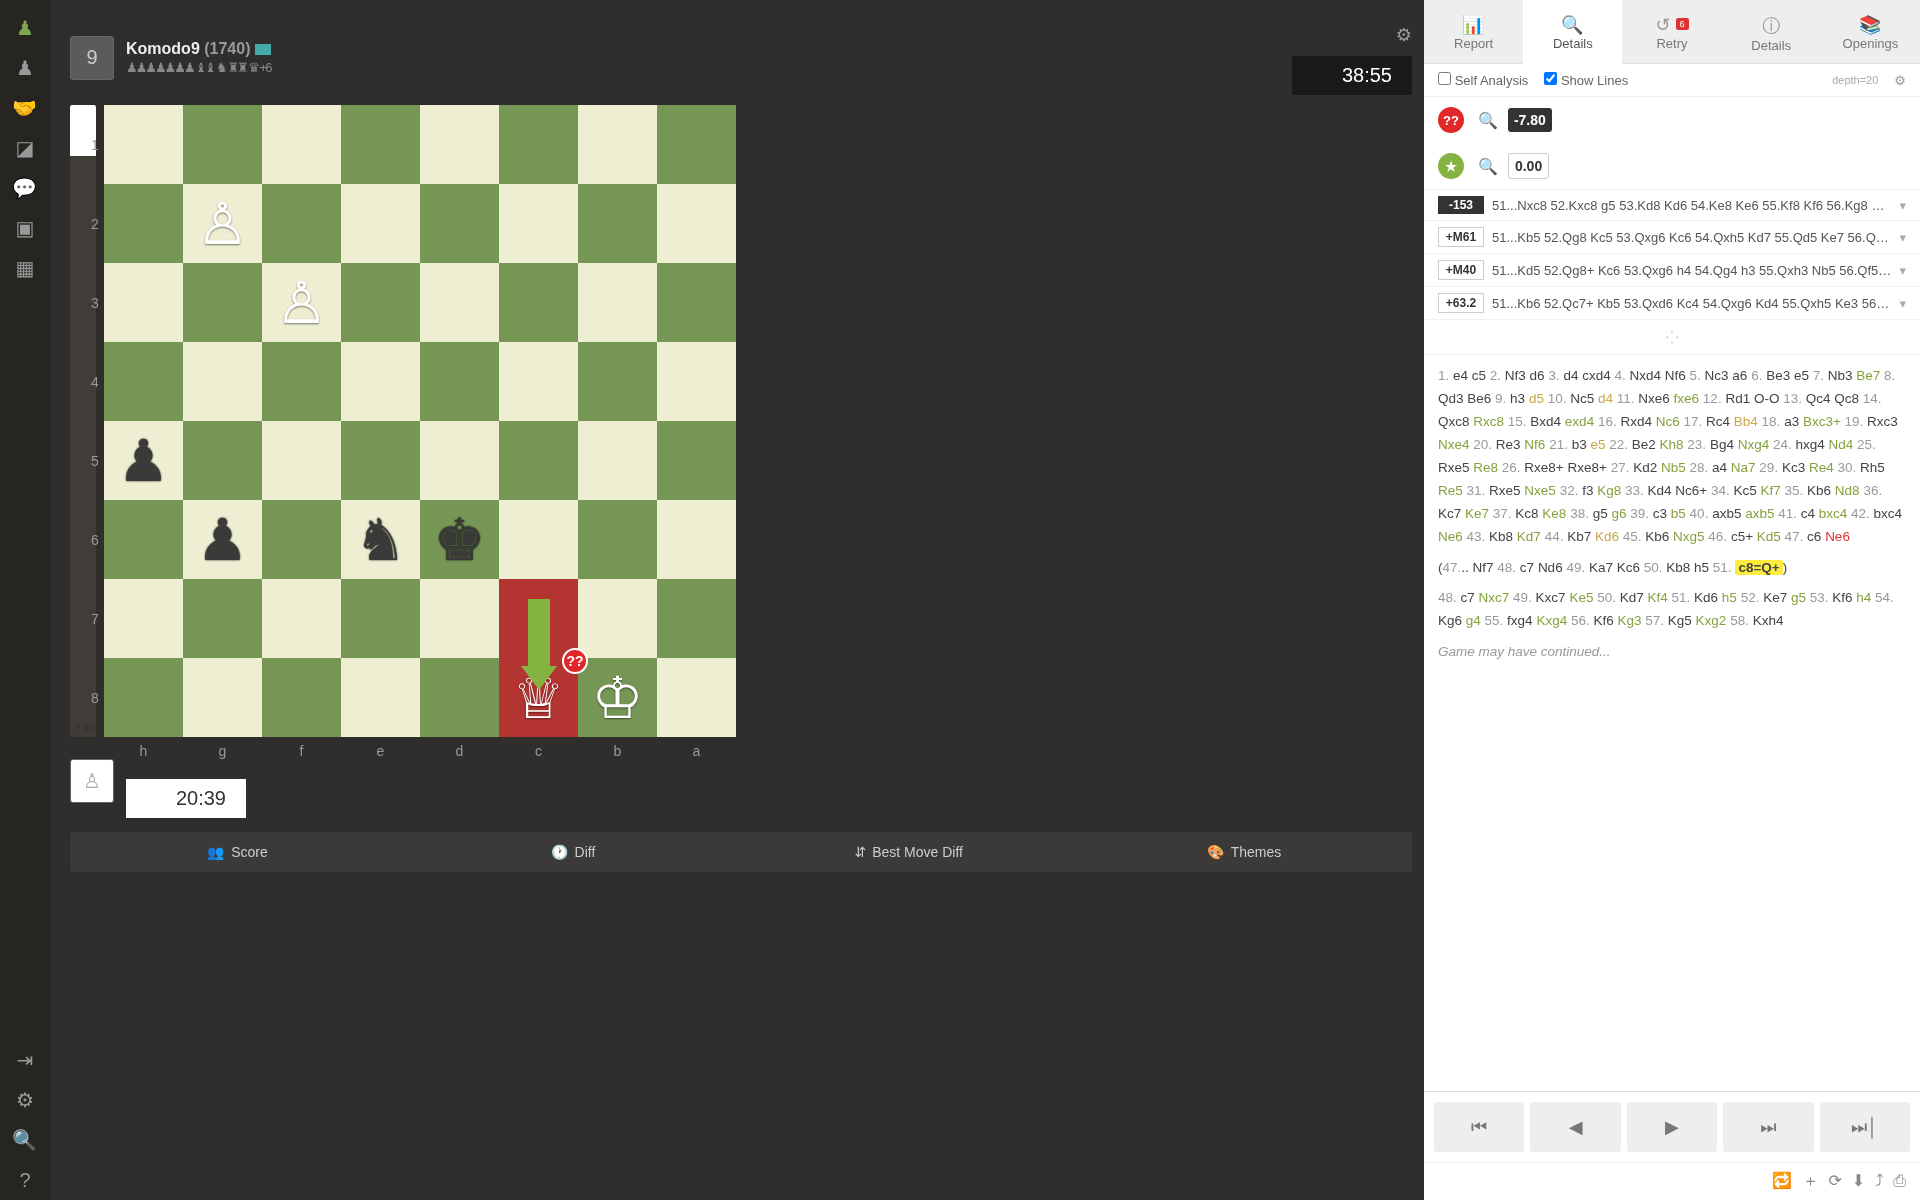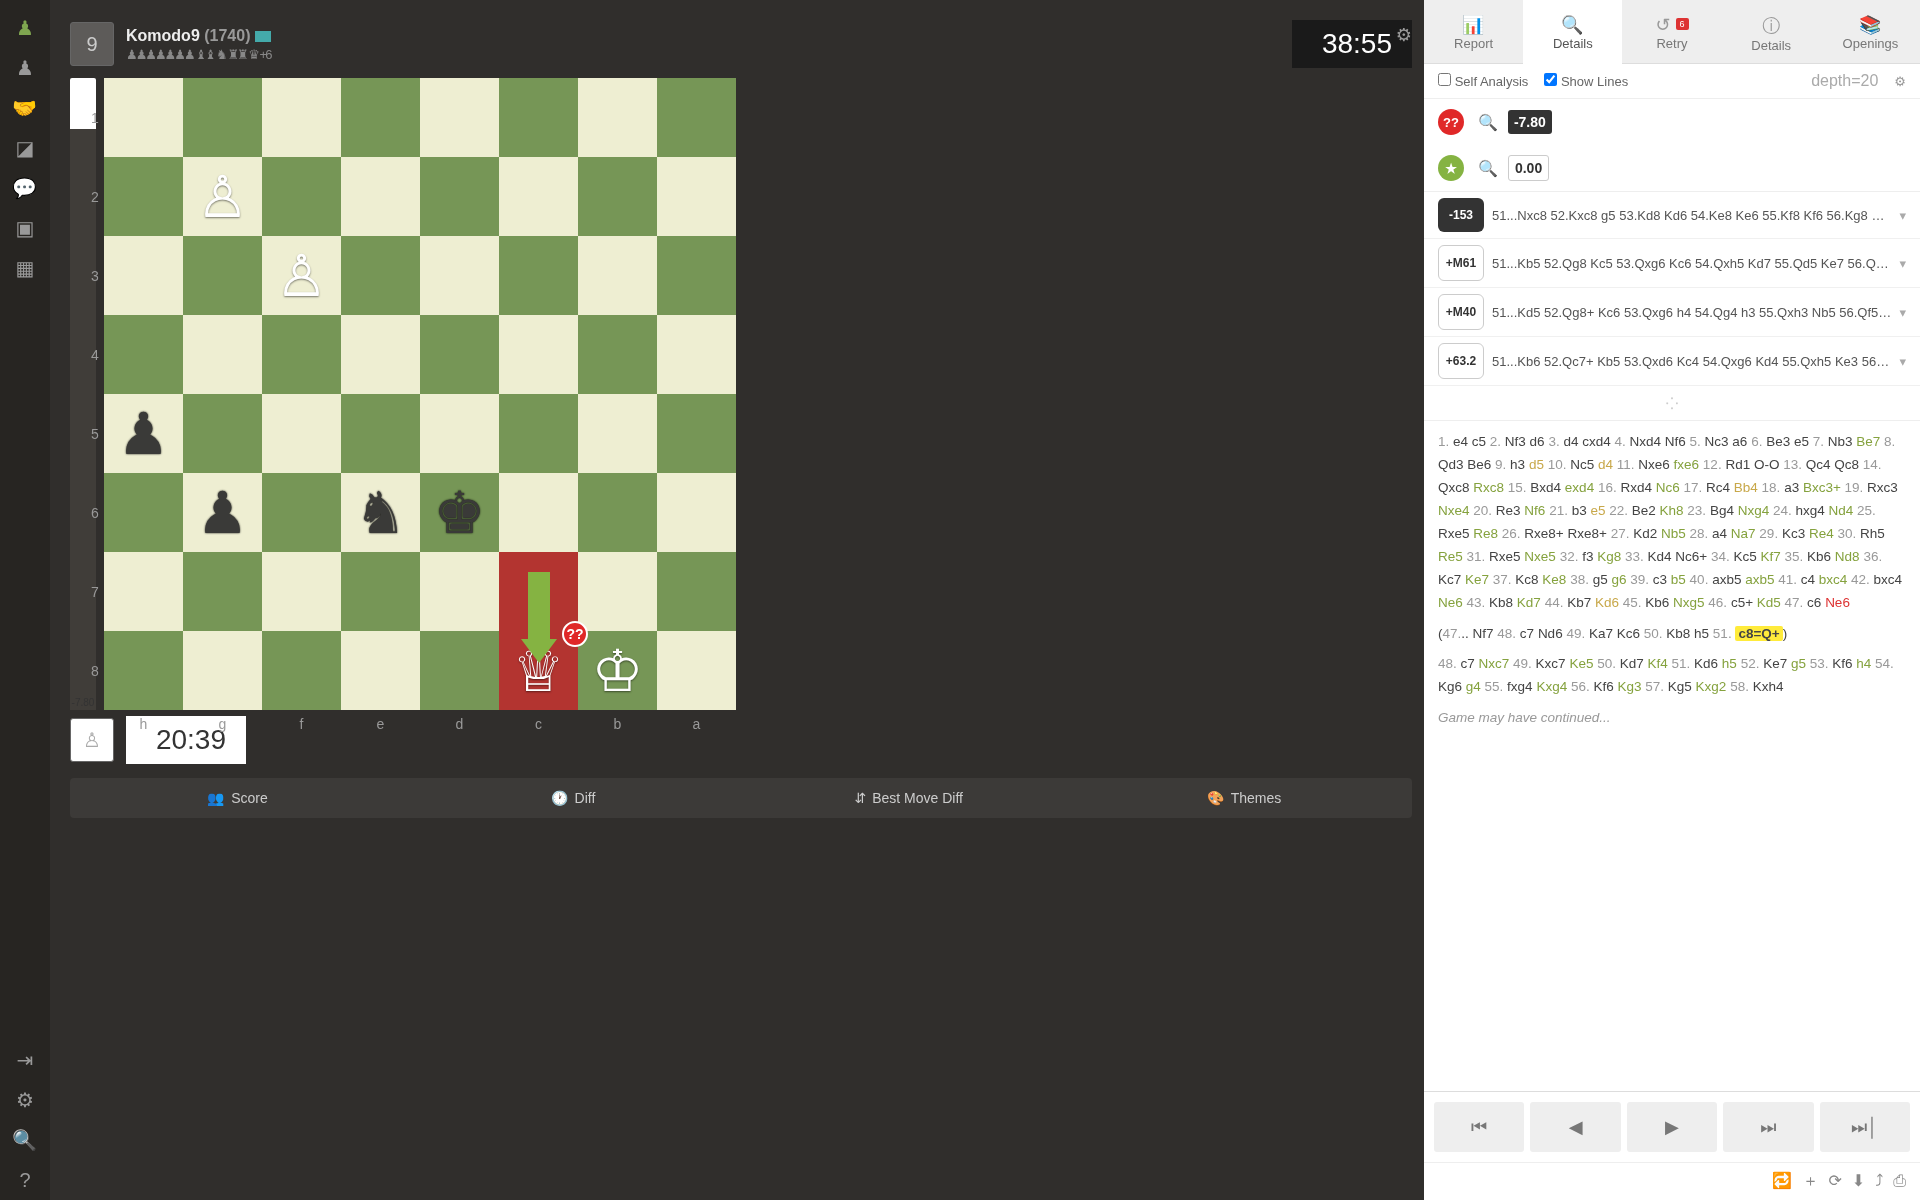--- a/index.html
+++ b/index.html
@@ -13,21 +13,21 @@
 .main-area { flex: 1; display: flex; flex-direction: column; padding: 20px 12px 12px 20px; position: relative; }
 .settings-gear { position: absolute; top: 24px; right: 12px; color: #999; cursor: pointer; font-size: 18px; }
 
 .player-row { display: flex; align-items: center; gap: 12px; margin-bottom: 4px; }
 .player-avatar { width: 44px; height: 44px; background: #5d5b59; border-radius: 3px; display: flex; align-items: center; justify-content: center; font-size: 20px; color: #ccc; border:1px solid #666; }
 .player-avatar.white { background: #fff; color: #aaa; }
 .player-info { flex: 1; }
 .player-name { font-weight: bold; color: #eee; font-size: 16px; }
 .player-rating { color: #999; font-weight: bold; }
 .captured { font-size: 13px; color: #888; letter-spacing: -2px; margin-top: 2px; }
-.clock { background: #1a1a1a; color: #fff; padding: 8px 20px; font-size: 28px; font-weight: 500; border-radius: 0; min-width: 120px; text-align: right; font-family: 'Arial', sans-serif; }
+.clock { background: #1a1a1a; color: #fff; padding: 8px 20px; font-size: 20px; font-weight: 500; border-radius: 0; min-width: 120px; text-align: right; font-family: 'Arial', sans-serif; margin-top: 36px; }
 .clock.white { background: #fff; color: #333; }
 
 .board-wrap { display: flex; align-items: stretch; margin: 6px 0; }
 .eval-bar { width: 26px; background: #fff; margin-right: 8px; position: relative; border-radius: 2px; display: flex; flex-direction: column-reverse; }
 .eval-black { background: #403d39; width: 100%; }
 .eval-label { position: absolute; bottom: 2px; left: 0; right: 0; text-align: center; font-size: 10px; color: #333; }
 
 .board-container { position: relative; }
 .board { display: grid; grid-template-columns: repeat(8, 79px); grid-template-rows: repeat(8, 79px); }
 .sq { display: flex; align-items: center; justify-content: center; font-size: 58px; position: relative; }
@@ -48,39 +48,39 @@
 .bottom-tabs .tab { flex: 1; padding: 12px; text-align: center; color: #ccc; cursor: pointer; font-size: 14px; display: flex; align-items: center; justify-content: center; gap: 6px; }
 
 .right-panel { width: 496px; background: #fff; display: flex; flex-direction: column; }
 .rp-tabs { display: flex; background: #eee; }
 .rp-tabs .rp-tab { flex: 1; padding: 14px 4px 10px; text-align: center; color: #777; cursor: pointer; border-bottom: 1px solid #ddd; font-size: 13px; }
 .rp-tabs .rp-tab.active { background: #fff; color: #555; border-bottom: 1px solid transparent; }
 .rp-tab .badge { background: #d33; color: #fff; font-size: 9px; padding: 1px 4px; border-radius: 2px; position: relative; top: -4px; }
 .rp-tab-icon { font-size: 18px; color: #999; }
 
 .rp-options { padding: 8px 14px; border-bottom: 1px solid #eee; display: flex; gap: 16px; color: #666; font-size: 13px; align-items: center; }
-.rp-options .depth { margin-left: auto; color: #aaa; font-size: 16px; }
+.rp-options .depth { margin-left: auto; color: #aaa; font-size: 11px; }
 
 .analysis-section { border-bottom: 1px solid #eee; }
 .critique { padding: 10px 14px; display: flex; align-items: flex-start; gap: 10px; }
 .critique-icon { width: 26px; height: 26px; border-radius: 50%; color: #fff; display: flex; align-items: center; justify-content: center; font-size: 13px; font-weight: bold; flex-shrink: 0; }
 .critique-icon.blunder { background: #e02828; }
 .critique-icon.best { background: #85b342; }
 .critique-body { flex: 1; min-width: 0; }
 .critique-title { font-weight: bold; font-size: 16px; }
 .critique-title.blunder { color: #d33; }
 .critique-title.best { color: #85b342; }
 .critique-line { font-size: 13px; color: #666; white-space: nowrap; overflow: hidden; text-overflow: ellipsis; margin-top: 2px; }
 .critique-eval { background: #333; color: #fff; padding: 4px 6px; border-radius: 3px; font-weight: bold; font-size: 14px; align-self: center; }
 .critique-eval.white { background: #fff; color: #333; border: 1px solid #ccc; }
 .critique-search { color: #888; align-self: center; margin-left: 4px; }
 
 .engine-lines { }
 .engine-line { padding: 6px 14px; display: flex; gap: 8px; font-size: 13px; color: #555; border-bottom: 1px solid #f0f0f0; align-items: center; }
-.engine-line .ev { min-width: 46px; text-align: center; font-weight: bold; padding: 10px 4px; border-radius: 6px; font-size: 12px; }
+.engine-line .ev { min-width: 46px; text-align: center; font-weight: bold; padding: 2px 4px; border-radius: 0; font-size: 12px; }
 .engine-line .ev.black { background: #333; color: #fff; }
 .engine-line .ev.white { background: #fff; color: #333; border: 1px solid #ccc; }
 .engine-line .moves-txt { flex: 1; white-space: nowrap; overflow: hidden; text-overflow: ellipsis; }
 .engine-line .expand { color: #aaa; }
 .engine-sparkle { text-align:center; padding:6px; color:#ccc; border-bottom:1px solid #eee; }
 
 .moves-list { flex: 1; overflow-y: auto; padding: 10px 14px; font-size: 13.5px; line-height: 1.7; color: #444; font-family: 'Segoe UI', Arial, sans-serif; }
 .moves-list .num { color: #999; }
 .moves-list .cmove { color: #444; }
 .moves-list .good { color: #85a23e; }

